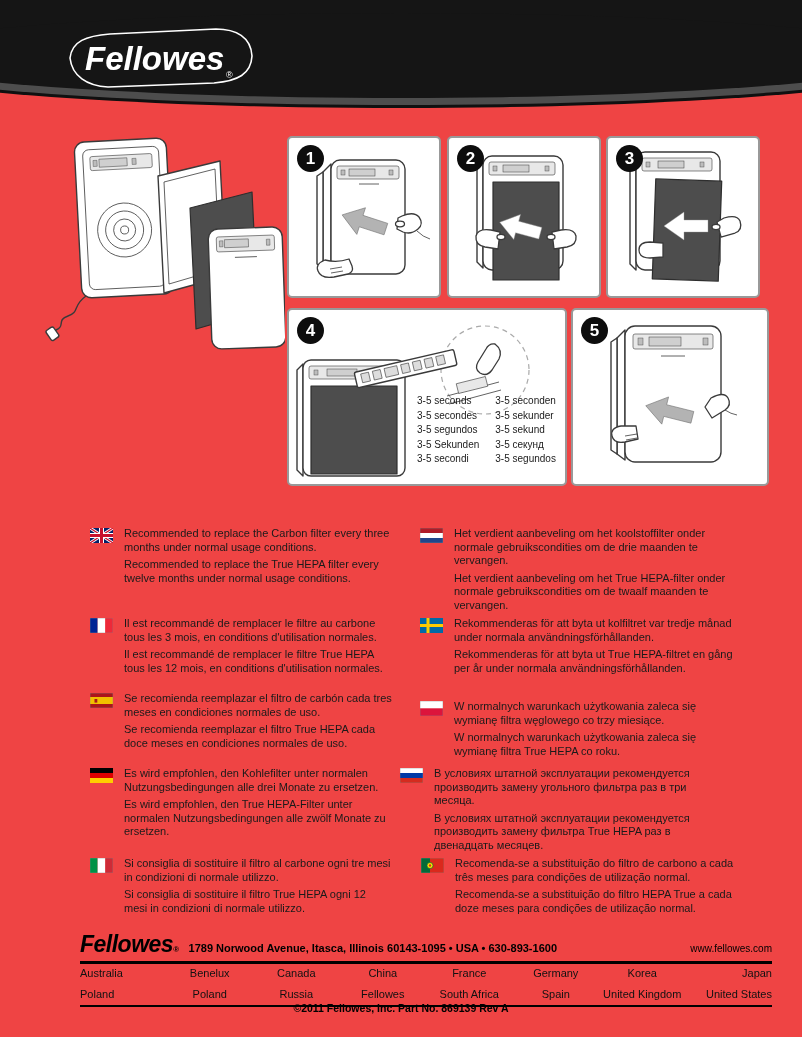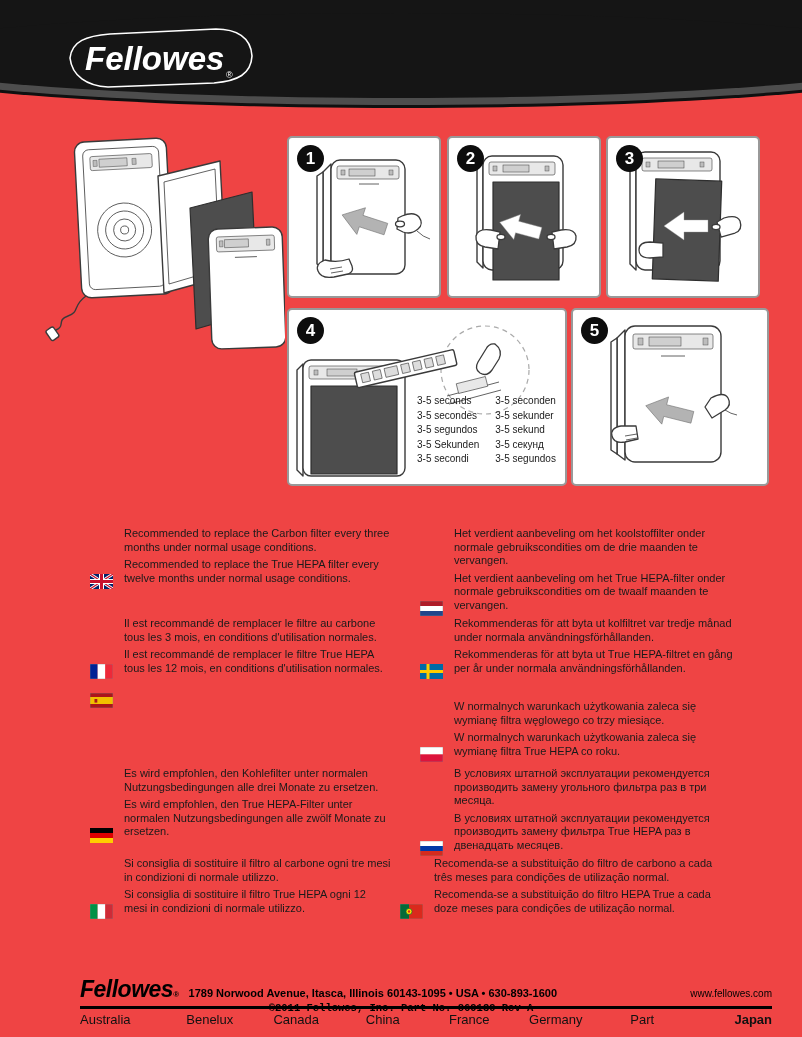--- a/index.html
+++ b/index.html
@@ -19,40 +19,40 @@
   .step-badge{position:absolute;top:7px;left:8px;width:27px;height:27px;border-radius:50%;
               background:#0d0d0d;color:#fff;font-weight:bold;font-size:17px;
               display:flex;align-items:center;justify-content:center;z-index:2;}
   .panel-art{position:absolute;inset:0;width:100%;height:100%;}
 
   .durations{position:absolute;left:128px;top:84px;display:flex;gap:16px;
              font-size:10px;line-height:14.5px;color:#1a1a1a;}
   .durations div{white-space:nowrap;}
 
   
-  .lang-item{position:absolute;display:flex;gap:11px;align-items:flex-end;}
+  .lang-item{position:absolute;display:flex;gap:11px;}
   .flag{width:23px;height:15px;flex:none;margin-top:1px;}
   .lang-text p{margin:0 0 4px;font-size:11px;line-height:13.5px;}
 
   
   .footer{position:absolute;left:80px;top:931px;width:692px;}
-  .addr-row{display:flex;align-items:baseline;margin-top:45px;}
+  .addr-row{display:flex;align-items:baseline;}
   .f-logo{font-size:23px;font-style:italic;font-weight:bold;letter-spacing:-.5px;color:#000;}
   .f-logo .reg{font-size:8px;font-style:normal;vertical-align:baseline;}
   .addr{font-size:11px;font-weight:bold;margin-left:10px;color:#000;}
   .site{font-size:10px;margin-left:auto;color:#000;}
   .rule{border:0;border-top:3px solid #000;margin:3px 0 0;}
   .rule.thin{border-top-width:2.5px;}
-  .countries{display:grid;grid-template-columns:repeat(8,1fr);font-size:13px;color:#111;
-             padding:3px 0 2px;row-gap:16px;}
+  .countries{display:grid;grid-template-columns:repeat(8,1fr);font-size:11px;color:#111;
+             padding:3px 0 2px;row-gap:9px;}
   .countries span{text-align:center;}
   .countries span:nth-child(8n+1){text-align:left;}
-  .countries span:nth-child(8n){text-align:right;font-weight:bold;}
+  .countries span:nth-child(8n){text-align:right;}
   .copyright{position:absolute;left:0;top:1002px;width:802px;text-align:center;
-             font-size:10.5px;font-weight:bold;color:#000;font-family:Liberation Mono, monospace;}
+             font-size:10.5px;font-weight:bold;color:#000;}
 
   svg .ln{fill:none;stroke:#3a3a3a;stroke-width:1.4;stroke-linejoin:round;stroke-linecap:round;}
   svg .th{fill:none;stroke:#3a3a3a;stroke-width:.8;stroke-linejoin:round;}
   svg .wh{fill:#fff;stroke:#3a3a3a;stroke-width:1.4;stroke-linejoin:round;}
   svg .dk{fill:#4d4d4d;stroke:#2e2e2e;stroke-width:1.2;stroke-linejoin:round;}
   svg .hand{fill:#fff;stroke:#3a3a3a;stroke-width:1.3;stroke-linejoin:round;stroke-linecap:round;}
   svg .arrow-g{fill:#b3b3b3;stroke:#777;stroke-width:.6;}
   svg .arrow-w{fill:#fff;stroke:#999;stroke-width:.4;}
   svg .disp{fill:#e8e8e8;stroke:#3a3a3a;stroke-width:.6;}
 </style>
@@ -256,20 +256,24 @@
   </div>
 
   <div class="lang-item" style="left:90px;top:692px;width:302px;">
     <svg class="flag" viewBox="0 0 23 15">
       <rect width="23" height="15" fill="#F1BF00"></rect>
       <rect width="23" height="4" fill="#AA151B"></rect>
         <rect y="11" width="23" height="4" fill="#AA151B"></rect>
       <rect x="4.5" y="6" width="2.8" height="3.6" fill="#AA151B"></rect>
       <rect width="23" height="15" fill="none" stroke="#888" stroke-width=".5"></rect>
     </svg>
+    <div class="lang-text">
+      <p>Se recomienda reemplazar el filtro de carbón cada tres meses en condiciones normales de uso.</p>
+      <p>Se recomienda reemplazar el filtro True HEPA cada doce meses en condiciones normales de uso.</p>
+    </div>
   </div>
 
   <div class="lang-item" style="left:90px;top:767px;width:302px;">
     <svg class="flag" viewBox="0 0 23 15">
       <rect width="23" height="5" fill="#000"></rect>
         <rect y="5" width="23" height="5" fill="#DD0000"></rect>
       <rect y="10" width="23" height="5" fill="#FFCE00"></rect>
     </svg>
     <div class="lang-text">
       <p>Es wird empfohlen, den Kohlefilter unter normalen Nutzungsbedingungen alle drei Monate zu ersetzen.</p>
@@ -320,34 +324,34 @@
       <rect width="23" height="7.5" fill="#fff"></rect>
         <rect y="7.5" width="23" height="7.5" fill="#DC143C"></rect>
       <rect width="23" height="15" fill="none" stroke="#888" stroke-width=".5"></rect>
     </svg>
     <div class="lang-text">
       <p>W normalnych warunkach użytkowania zaleca się wymianę filtra węglowego co trzy miesiące.</p>
       <p>W normalnych warunkach użytkowania zaleca się wymianę filtra True HEPA co roku.</p>
     </div>
   </div>
 
-  <div class="lang-item" style="left:420px;top:767px;width:322px;">
+  <div class="lang-item" style="left:400px;top:767px;width:322px;">
     <svg class="flag" viewBox="0 0 23 15">
       <rect width="23" height="5" fill="#fff"></rect>
         <rect y="5" width="23" height="5" fill="#0039A6"></rect>
       <rect y="10" width="23" height="5" fill="#D52B1E"></rect>
       <rect width="23" height="15" fill="none" stroke="#888" stroke-width=".5"></rect>
     </svg>
     <div class="lang-text">
       <p>В условиях штатной эксплуатации рекомендуется производить замену угольного фильтра раз в три месяца.</p>
       <p>В условиях штатной эксплуатации рекомендуется производить замену фильтра True HEPA раз в двенадцать месяцев.</p>
     </div>
   </div>
 
-  <div class="lang-item" style="left:400px;top:857px;width:322px;">
+  <div class="lang-item" style="left:421px;top:857px;width:322px;">
     <svg class="flag" viewBox="0 0 23 15">
       <rect width="9" height="15" fill="#046A38"></rect>
         <rect x="9" width="14" height="15" fill="#DA291C"></rect>
       <circle cx="9" cy="7.5" r="3" fill="#FFE900" stroke="#046A38" stroke-width=".7"></circle>
       <circle cx="9" cy="7.5" r="1.2" fill="#DA291C"></circle>
       <rect width="23" height="15" fill="none" stroke="#888" stroke-width=".5"></rect>
     </svg>
     <div class="lang-text">
       <p>Recomenda-se a substituição do filtro de carbono a cada três meses para condições de utilização normal.</p>
       <p>Recomenda-se a substituição do filtro HEPA True a cada doze meses para condições de utilização normal.</p>
@@ -361,21 +365,21 @@
       <span class="site">www.fellowes.com</span>
     </div>
     <hr class="rule">
     <div class="countries">
       <span>Australia</span>
       <span>Benelux</span>
       <span>Canada</span>
       <span>China</span>
       <span>France</span>
       <span>Germany</span>
-      <span>Part</span>
+      <span>Korea</span>
       <span>Japan</span>
       <span>Poland</span>
       <span>Poland</span>
       <span>Russia</span>
       <span>Fellowes</span>
       <span>South Africa</span>
       <span>Spain</span>
       <span>United Kingdom</span>
       <span>United States</span>
     </div>

